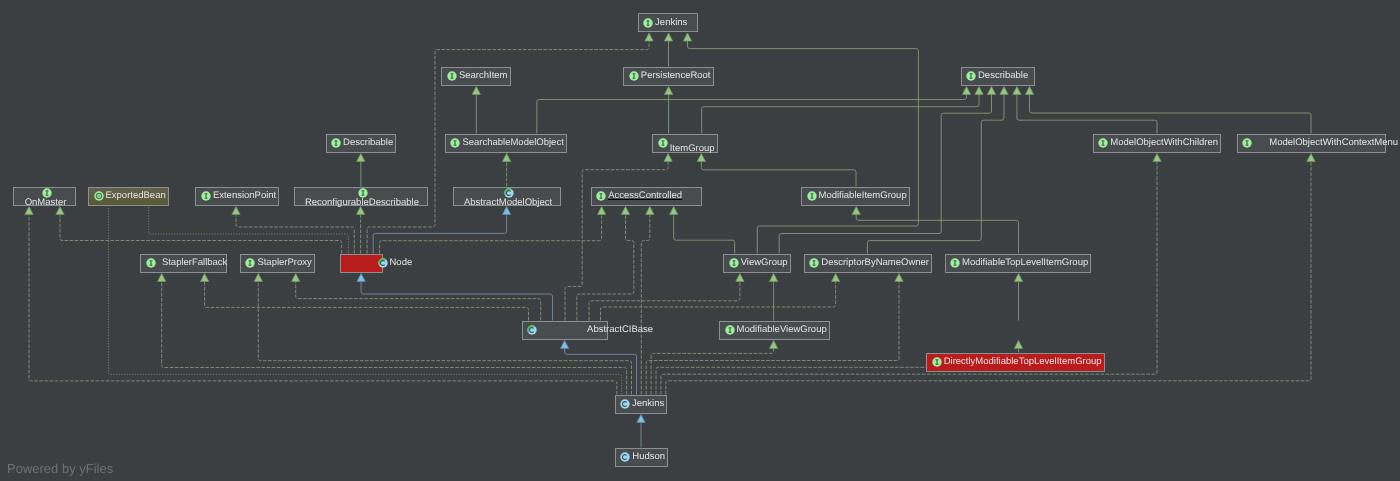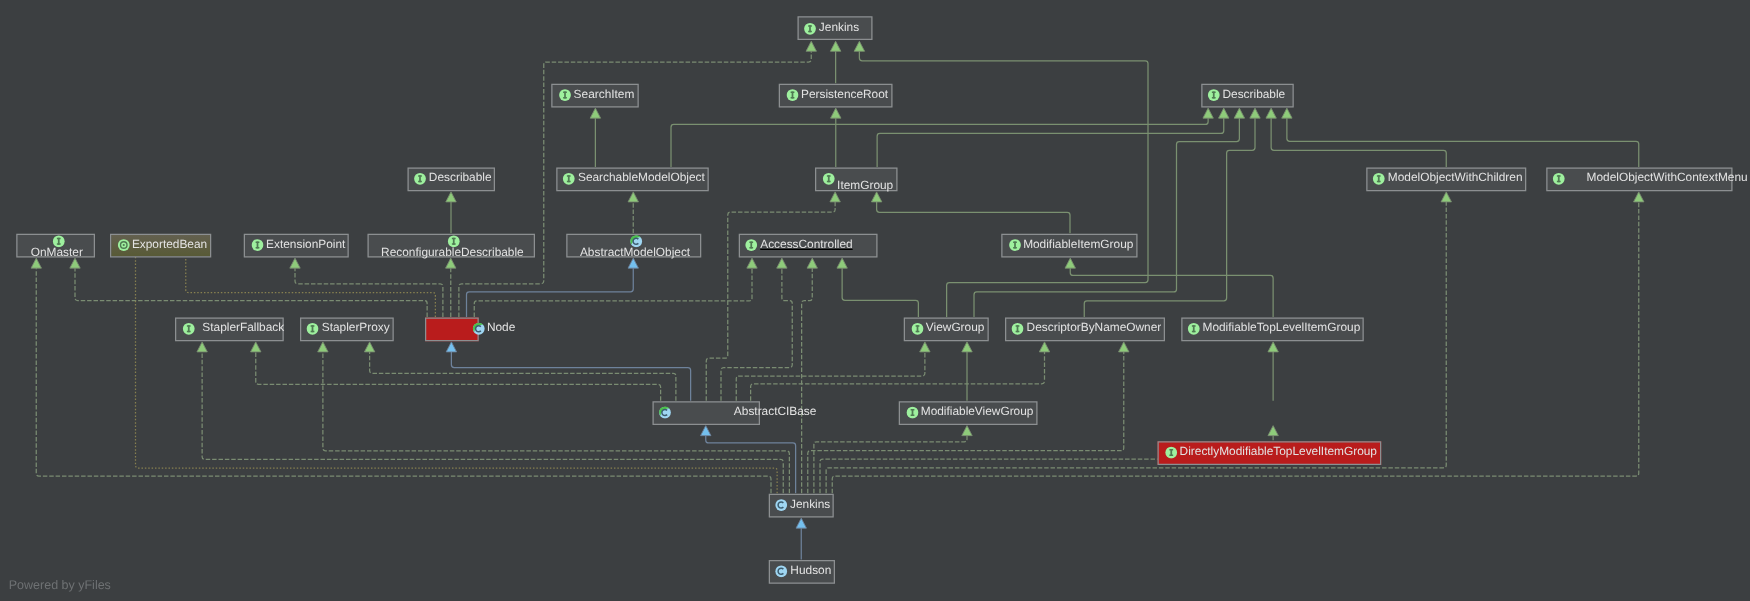--- a/index.html
+++ b/index.html
@@ -5,21 +5,21 @@
 <style>
   html,body{margin:0;padding:0;background:#3c3f41;}
   body{width:1400px;height:481px;overflow:hidden;font-family:"Liberation Sans",sans-serif;
        -webkit-font-smoothing:antialiased;text-rendering:geometricPrecision;}
   #canvas{position:relative;width:1400px;height:481px;background:#3c3f41;}
   #node-layer{position:absolute;left:0;top:0;width:1400px;height:481px;transform:translateZ(0);}
   .watermark{transform:translateZ(0);}
   svg.layer{position:absolute;left:0;top:0;width:1400px;height:481px;overflow:visible;}
   .node{position:absolute;box-sizing:border-box;display:flex;align-items:center;white-space:nowrap;}
   .node .nlabel{font-size:9.5px;line-height:10px;color:#e3e3e3;}
-  .watermark{position:absolute;left:7px;top:464px;font-size:10px;line-height:9px;color:#6e7173;
+  .watermark{position:absolute;left:7px;top:464px;font-size:13px;line-height:9px;color:#6e7173;
              font-family:"Liberation Sans",sans-serif;}
 </style>
 </head>
 <body>
 
 <div id="canvas">
   <svg class="layer" id="edge-layer" viewBox="0 0 1400 481">
       <path d="M367.1 253.5 L367.1 229.2 Q367.1 227 369.3 227 L432.8 227 Q435 227 435 224.8 L435 51.800000000000004 Q435 49.6 437.2 49.6 L646.8 49.6 Q649 49.6 649 47.4 L649 41" fill="none" stroke="#7a8c72" stroke-width="1" stroke-dasharray="3.6 1.5"></path>
       <polygon points="649,33 644.85,41 653.15,41" fill="#8ecb7a" stroke="#7a8c72" stroke-width="0.7"></polygon>
       <path d="M668.5 66.5 L668.5 41" fill="none" stroke="#7a9070" stroke-width="1"></path>

